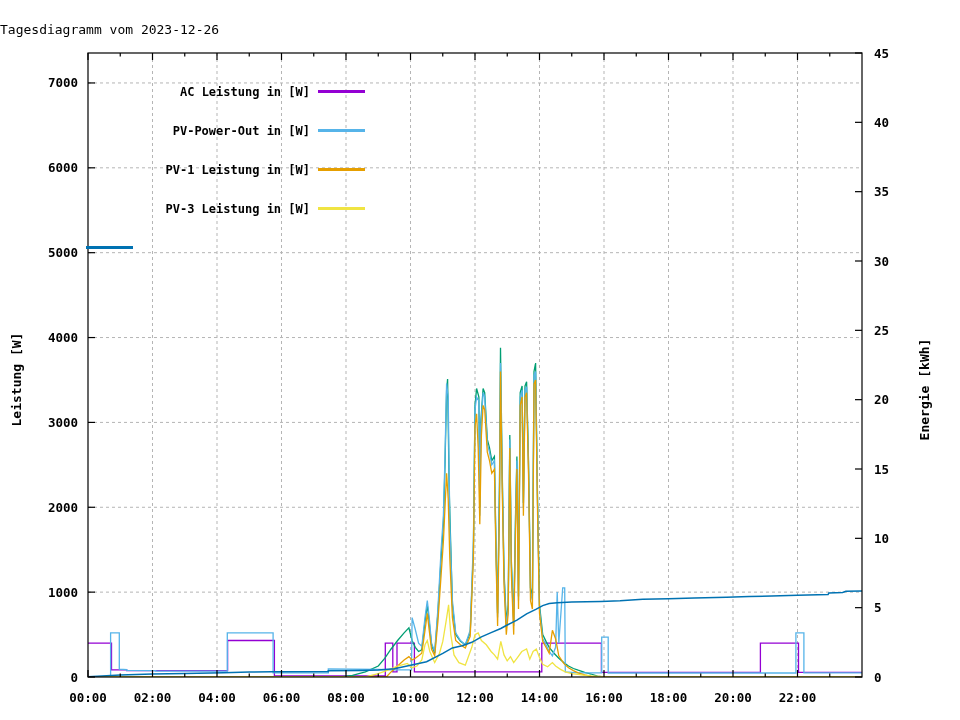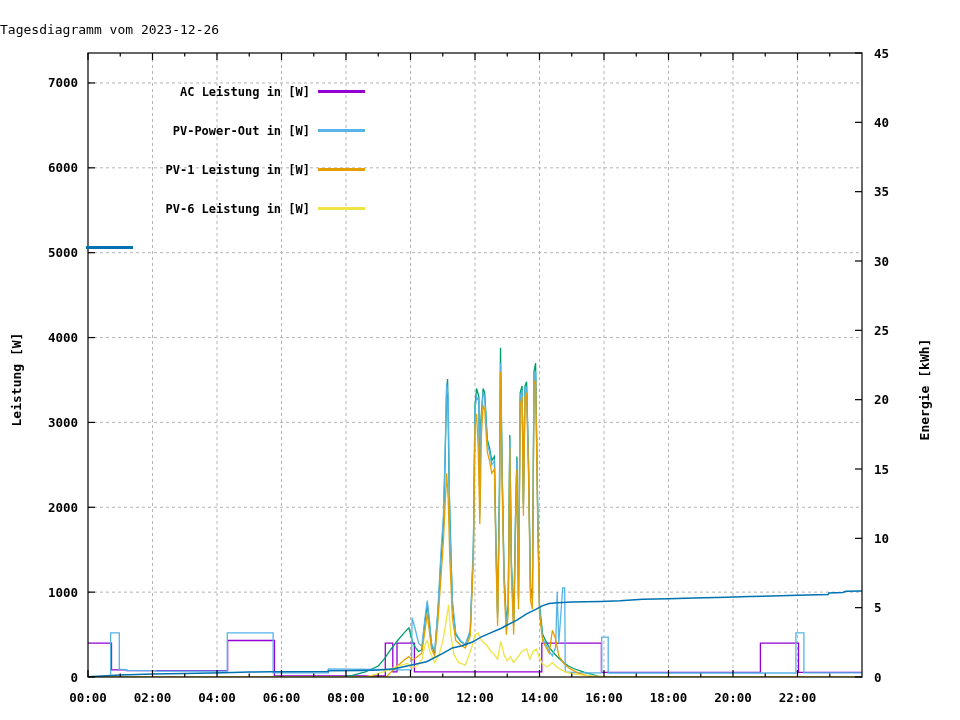--- a/index.html
+++ b/index.html
@@ -168,20 +168,20 @@
     </div>
     <div class="legend-row">
       <span class="legend-label">PV-Power-Out in [W]</span>
       <span class="legend-swatch" style="background: rgb(86, 180, 233);"></span>
     </div>
     <div class="legend-row">
       <span class="legend-label">PV-1 Leistung in [W]</span>
       <span class="legend-swatch" style="background: rgb(230, 159, 0);"></span>
     </div>
     <div class="legend-row">
-      <span class="legend-label">PV-6 Leistung in [W]</span>
+      <span class="legend-label">PV-3 Leistung in [W]</span>
       <span class="legend-swatch" style="background: rgb(240, 228, 66);"></span>
     </div>
     <div class="legend-row">
       <span class="legend-swatch" style="background: rgb(0, 114, 178);"></span>
     </div>
   </div>
 </div>
 
 </body></html>

